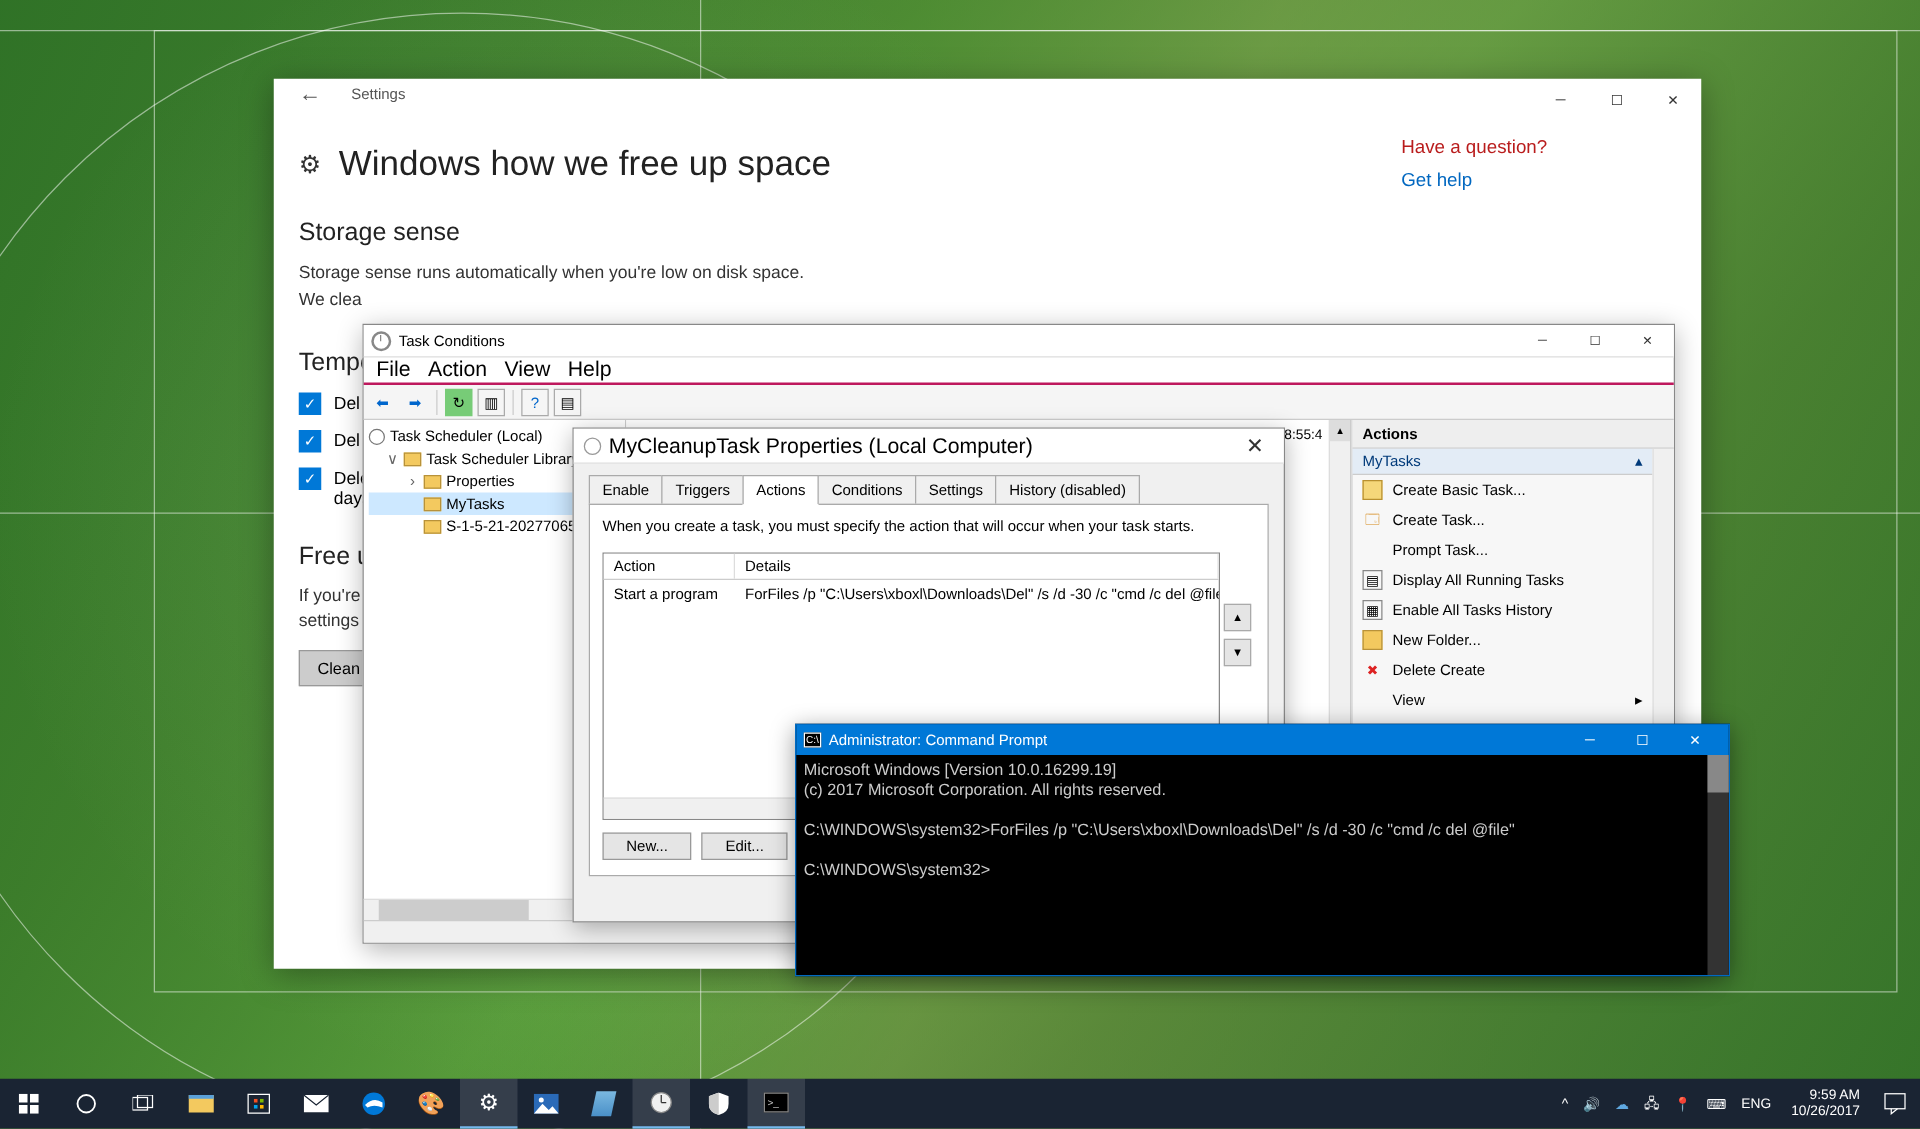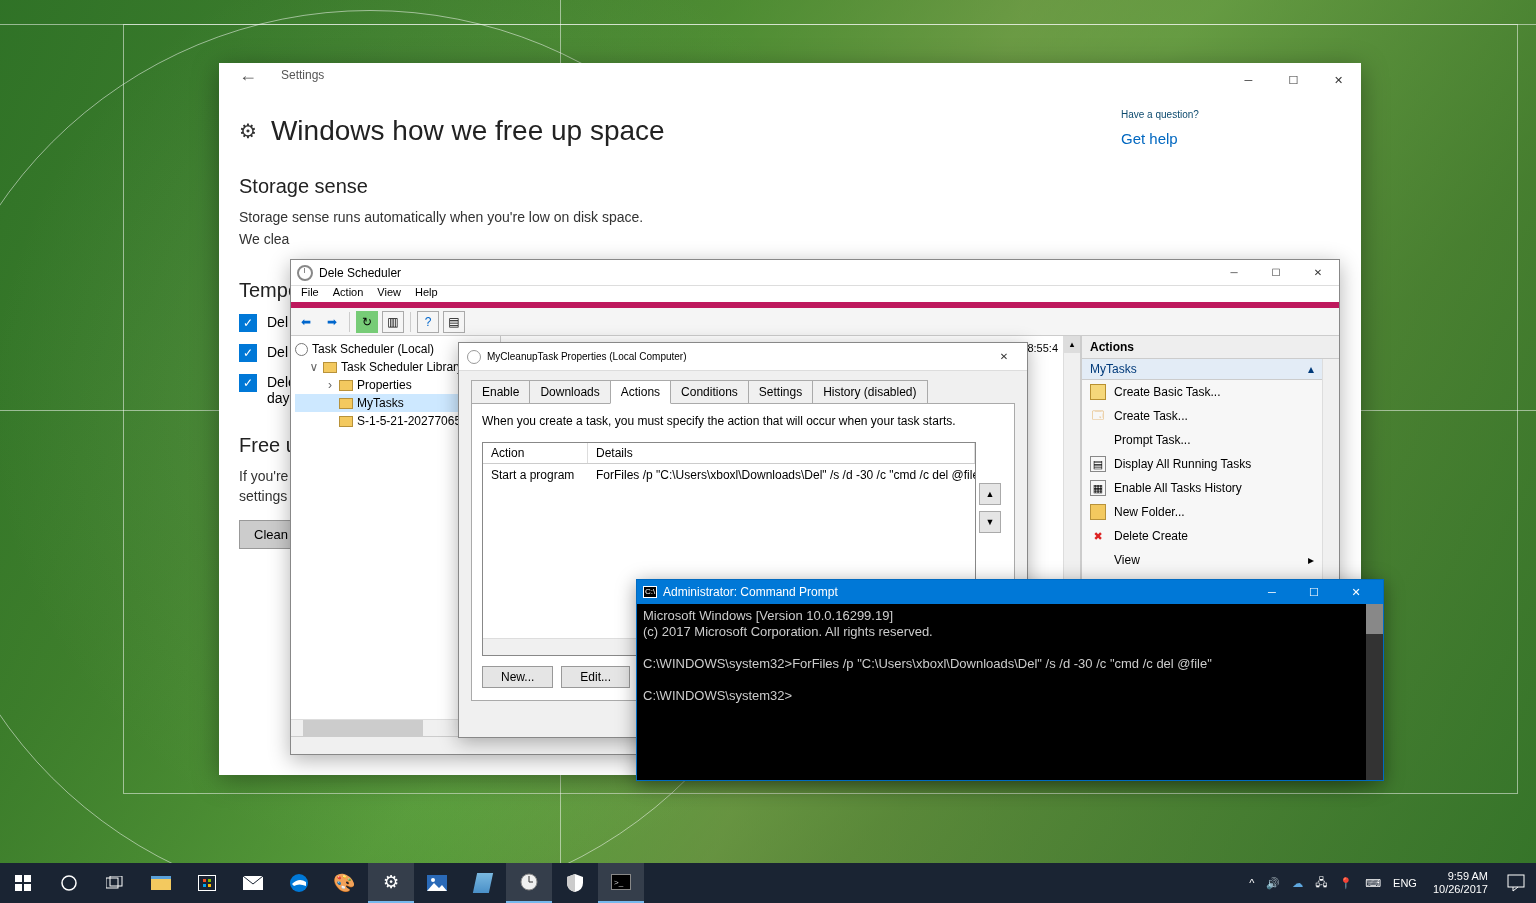--- a/index.html
+++ b/index.html
@@ -31,33 +31,33 @@
 .gear-icon { font-size:20px; color:#333;}
 .page-title { font-size:28px; font-weight:400; color:#222;}
 .section-heading { font-size:20px; margin-top:28px; color:#222;}
 .toggle-row { display:flex; align-items:center; gap:12px; margin-top:16px;}
 .toggle { width:40px; height:20px; background:#0078d7; border-radius:10px; position:relative;}
 .toggle .knob{ position:absolute; right:2px; top:2px; width:16px; height:16px; background:#fff; border-radius:50%;}
 .desc{ font-size:14px; color:#333; margin-top:10px; line-height:1.4;}
 .check-row{ display:flex; align-items:flex-start; gap:10px; margin-top:12px; font-size:14px;}
 .chk{ width:18px; height:18px; background:#0078d7; display:flex; align-items:center; justify-content:center; color:#fff; font-size:12px; flex-shrink:0;}
 .side-help{ margin-left:auto; width:220px; padding-top:6px;}
-.side-help .q{font-size:10px; color:#0c4a6e;}
+.side-help .q{font-size:15px; color:#b91c1c;}
 .side-help .link{font-size:15px; color:#0067c0; margin-top:10px;}
 .clean-btn{ display:inline-block; margin-top:14px; padding:6px 14px; background:#ccc; border:1px solid #999; font-size:13px;}
 
 
 .ts-win{ position:absolute; left:290px; top:259px; width:1050px; height:496px; background:#fff; border:1px solid #888; box-shadow:0 5px 20px rgba(0,0,0,0.3);}
 .ts-titlebar{ height:26px; background:#fff; display:flex; align-items:center; border-bottom:1px solid #ddd;}
 .ts-titlebar .ico{ width:16px; height:16px; margin:0 6px; border:2px solid #888; border-radius:50%; position:relative;}
 .ts-titlebar .ico::after{content:''; position:absolute; width:1px; height:5px; background:#888; left:5px; top:1px;}
 .ts-titlebar .ttl{ font-size:12px; flex:1;}
 .win-controls{ display:flex;}
 .win-controls .wc{ width:42px; height:24px; display:flex; align-items:center; justify-content:center; font-size:10px; color:#333;}
-.ts-menubar{ height:22px; display:flex; align-items:flex-start; gap:14px; padding:0 10px; font-size:11px; border-bottom:6px solid #be185d;}
+.ts-menubar{ height:22px; display:flex; align-items:flex-start; gap:14px; padding:0 10px; font-size:17px; border-bottom:2px solid #be185d;}
 .ts-toolbar{ height:28px; display:flex; align-items:center; gap:4px; padding:0 4px; border-bottom:1px solid #ccc; background:#f5f5f5;}
 .ts-toolbar .tb{ width:22px; height:22px; display:flex; align-items:center; justify-content:center; border:1px solid transparent; font-size:12px;}
 .tb.back{color:#0066cc;} .tb.fwd{color:#0066cc;}
 .ts-body{ display:flex; height:calc(100% - 76px - 18px);}
 .ts-tree{ width:210px; border-right:1px solid #ccc; padding:4px; font-size:12px; overflow:hidden;}
 .ts-tree .node{ display:flex; align-items:center; gap:4px; padding:2px 0;}
 .ts-tree .indent1{padding-left:14px;} .ts-tree .indent2{padding-left:30px;}
 .ts-tree .sel{ background:#cde8ff;}
 .folder-ico{ width:14px; height:11px; background:#f3c95f; border:1px solid #b8923a; display:inline-block; position:relative;}
 .clock-ico{ width:13px; height:13px; border:1px solid #777; border-radius:50%; display:inline-block;}
@@ -76,21 +76,21 @@
 .ts-actions .item .aicon{width:16px; height:16px; display:inline-flex; align-items:center; justify-content:center; font-size:11px;}
 .ts-actions .scroll-a{ width:17px; background:#f0f0f0; border-left:1px solid #ddd;}
 .ts-actions-wrap{display:flex; flex:1;}
 .ts-actions-list{flex:1;}
 .ts-statusbar{position:absolute; bottom:0; left:0; right:0; height:18px; background:#f0f0f0; border-top:1px solid #ccc;}
 .ts-hscroll{position:absolute; bottom:18px; left:0; width:210px; height:17px; background:#f0f0f0; border-top:1px solid #ddd; display:flex;}
 .ts-hscroll .thumb{height:100%; background:#ccc; width:120px; margin-left:12px;}
 
 
 .props-win{ position:absolute; left:458px; top:342px; width:570px; height:396px; background:#f0f0f0; border:1px solid #888; box-shadow:0 4px 18px rgba(0,0,0,0.3);}
-.props-titlebar{ height:28px; display:flex; align-items:center; padding:0 8px; font-size:10px; background:#fff; border-bottom:1px solid #ddd;}
+.props-titlebar{ height:28px; display:flex; align-items:center; padding:0 8px; font-size:17px; background:#fff; border-bottom:1px solid #ddd;}
 .props-titlebar .pico{width:14px;height:14px; border:1px solid #999; border-radius:50%; margin-right:6px;}
 .props-titlebar .pt{flex:1;}
 .props-titlebar .px{ width:30px; text-align:center; color:#333;}
 .props-tabs{ display:flex; padding:8px 12px 0 12px; gap:0; font-size:12px;}
 .props-tabs .tab{ padding:4px 10px; border:1px solid #aaa; background:#f0f0f0; margin-right:-1px; position:relative; top:1px;}
 .props-tabs .tab.active{ background:#fff; border-bottom:1px solid #fff; z-index:1;}
 .props-panel{ margin:0 12px 12px 12px; background:#fff; border:1px solid #aaa; padding:10px; font-size:12px; height:298px; position:relative;}
 .props-instr{ margin-bottom:14px;}
 .props-table{ border:1px solid #888; height:214px; position:relative;}
 .props-table .thead{display:flex; background:#fff; border-bottom:1px solid #ccc;}
@@ -176,21 +176,21 @@
     <div class="side-help">
       <div class="q">Have a question?</div>
       <div class="link">Get help</div>
     </div>
   </div>
 </div>
 
 <div class="ts-win">
   <div class="ts-titlebar">
     <div class="ico"></div>
-    <div class="ttl">Dele Scheduler</div>
+    <div class="ttl">Task Conditions</div>
     <div class="win-controls">
       <div class="wc">─</div>
       <div class="wc">☐</div>
       <div class="wc">✕</div>
     </div>
   </div>
   <div class="ts-menubar">
     <span>File</span>
     <span>Action</span>
     <span>View</span>
@@ -297,21 +297,21 @@
 </div>
 
 <div class="props-win">
   <div class="props-titlebar">
     <div class="pico"></div>
     <div class="pt">MyCleanupTask Properties (Local Computer)</div>
     <div class="px">✕</div>
   </div>
   <div class="props-tabs">
     <div class="tab">Enable</div>
-    <div class="tab">Downloads</div>
+    <div class="tab">Triggers</div>
     <div class="tab active">Actions</div>
     <div class="tab">Conditions</div>
     <div class="tab">Settings</div>
     <div class="tab">History (disabled)</div>
   </div>
   <div class="props-panel">
     <div class="props-instr">When you create a task, you must specify the action that will occur when your task starts.</div>
     <div style="position:relative; padding-right:28px;">
       <div class="props-table">
         <div class="thead">

